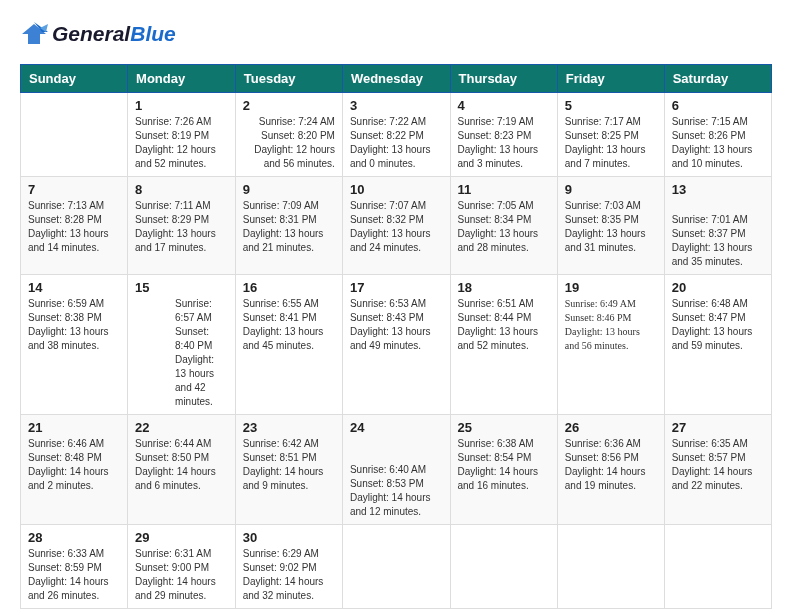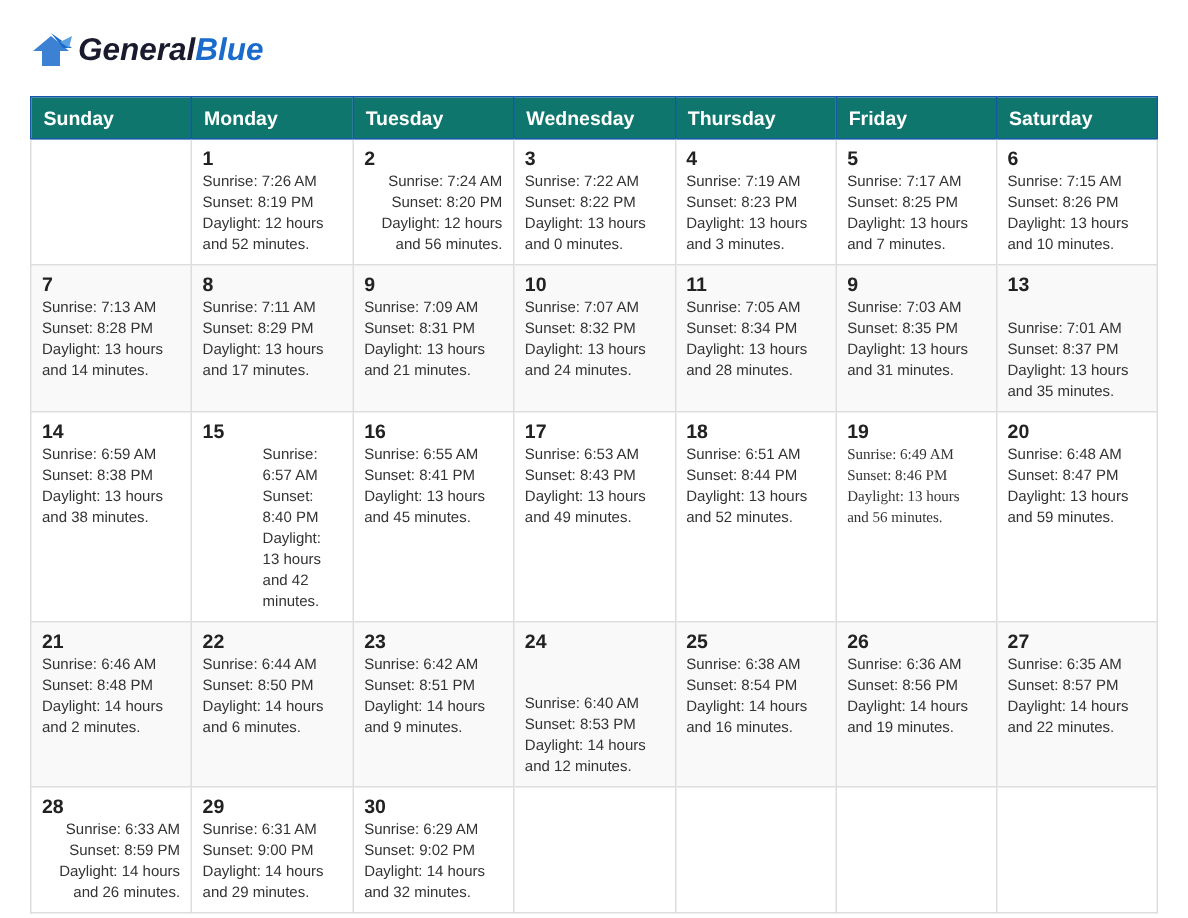--- a/index.html
+++ b/index.html
@@ -307,21 +307,21 @@
           <span class="day-number">27</span>
           <div class="cell-text" style="white-space: pre-line;">Sunrise: 6:35 AM
 Sunset: 8:57 PM
 Daylight: 14 hours
 and 22 minutes.</div>
         </td>
       </tr>
       <tr>
         <td>
           <span class="day-number">28</span>
-          <div class="cell-text" style="white-space: pre-line; text-align: right;">Sunrise: 6:33 AM
+          <div class="cell-text" style="white-space: pre-line;">Sunrise: 6:33 AM
 Sunset: 8:59 PM
 Daylight: 14 hours
 and 26 minutes.</div>
         </td>
         <td>
           <span class="day-number">29</span>
           <div class="cell-text" style="white-space: pre-line;">Sunrise: 6:31 AM
 Sunset: 9:00 PM
 Daylight: 14 hours
 and 29 minutes.</div>

